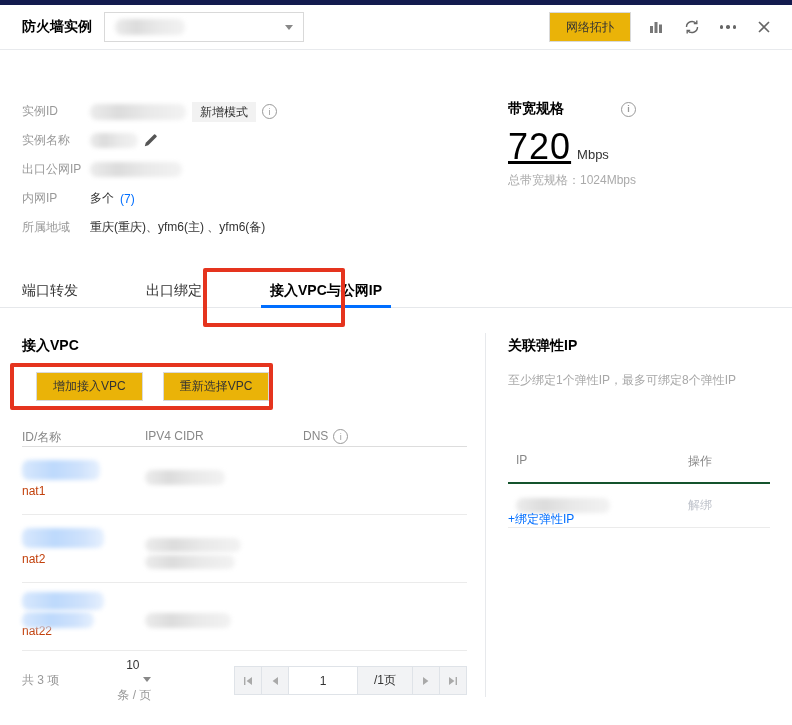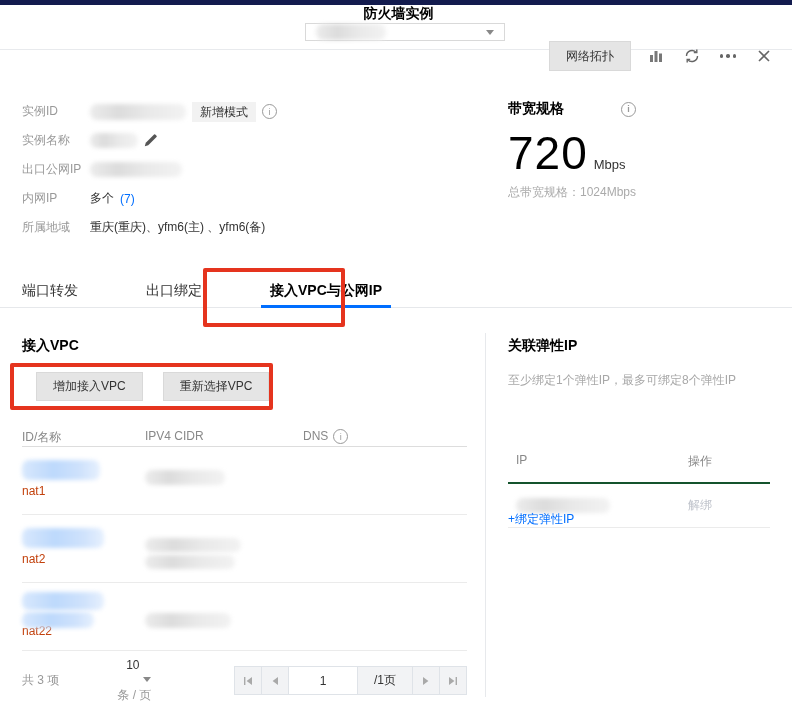--- a/index.html
+++ b/index.html
@@ -2,26 +2,26 @@
 <html><head>
 <meta charset="utf-8">
 <style>
   html,body{margin:0;padding:0;background:#fff;}
   body{width:792px;height:725px;font-family:"Liberation Sans","DejaVu Sans",sans-serif;color:#333;overflow:hidden;}
   #app{position:relative;width:792px;height:725px;background:#fff;overflow:hidden;}
 
   .top-accent{position:absolute;left:0;top:0;width:792px;height:5px;background:#131b4e;}
 
   
-  .header{position:absolute;left:0;top:5px;width:792px;height:45px;border-bottom:1px solid #e8eaed;display:flex;align-items:center;padding:0 17px 0 22px;box-sizing:border-box;flex-direction:column;}
+  .header{position:absolute;left:0;top:5px;width:792px;height:45px;border-bottom:1px solid #e8eaed;display:flex;align-items:center;padding:0 17px 0 22px;box-sizing:border-box;}
   .header-title{font-size:14px;font-weight:bold;color:#000;}
   .instance-select{margin-left:12px;width:200px;height:30px;border:1px solid #d9d9d9;background:#fff;position:relative;display:flex;align-items:center;padding:0 10px;box-sizing:border-box;cursor:pointer;}
   .caret-down{width:0;height:0;border-left:4px solid transparent;border-right:4px solid transparent;border-top:5px solid #888;margin-left:auto;}
   .header-right{margin-left:auto;display:flex;align-items:center;gap:14px;}
-  .btn-outline{height:30px;border:1px solid #d9d9d9;background:#e5e5e5;font-size:12px;color:#333;padding:0 16px;display:inline-flex;align-items:center;justify-content:center;cursor:pointer;font-family:inherit;}
+  .btn-outline{height:30px;border:1px solid #d9d9d9;background:#eab308;font-size:12px;color:#333;padding:0 16px;display:inline-flex;align-items:center;justify-content:center;cursor:pointer;font-family:inherit;}
   .icon-btn{display:inline-flex;align-items:center;justify-content:center;width:22px;height:22px;cursor:pointer;}
   .dots{display:inline-flex;gap:3px;}
   .dots i{width:3.5px;height:3.5px;border-radius:50%;background:#666;}
 
   
   .details{position:absolute;left:22px;top:97px;width:460px;}
   .d-row{display:flex;align-items:center;height:29px;font-size:12px;}
   .d-label{width:68px;color:#999;flex:none;}
   .d-value{color:#333;display:flex;align-items:center;gap:6px;}
   .badge{background:#f2f2f2;color:#333;font-size:12px;padding:2px 8px;line-height:16px;}
@@ -30,21 +30,21 @@
 
   
   .blur{border-radius:7px;filter:blur(2px);flex:none;}
   .blur.gray{background:linear-gradient(90deg,#ececec 0%,#dcdcdc 30%,#e9e9e9 60%,#f2f2f2 100%);}
   .blur.blue{background:linear-gradient(90deg,#d8e8fd 0%,#bdd9fc 40%,#cfe2fc 75%,#e6f0fe 100%);}
 
   
   .bandwidth{position:absolute;left:508px;top:100px;}
   .bw-title{font-size:14px;font-weight:bold;color:#000;display:flex;align-items:center;gap:6px;justify-content:space-between;}
   .bw-value-row{display:flex;align-items:baseline;margin-top:8px;}
-  .bw-value{font-size:46px;color:#000;letter-spacing:1px;}
+  .bw-value{font-size:36px;color:#000;letter-spacing:1px;text-decoration:underline;}
   .bw-unit{font-size:13px;color:#333;margin-left:6px;}
   .bw-total{font-size:12px;color:#aaa;margin-top:4px;}
 
   
   .tabs{position:absolute;left:0;top:276px;width:792px;height:32px;border-bottom:1px solid #e6e8eb;display:flex;padding-left:13px;box-sizing:border-box;gap:30px;}
   .tab{position:relative;height:32px;line-height:28px;padding:0 9px;margin-right:20px;font-size:14px;color:#333;cursor:pointer;}
   .tab.active{font-weight:bold;color:#000;}
   .tab.active .tab-underline{position:absolute;left:0;right:0;bottom:0;height:3px;background:#006eff;}
 
   

